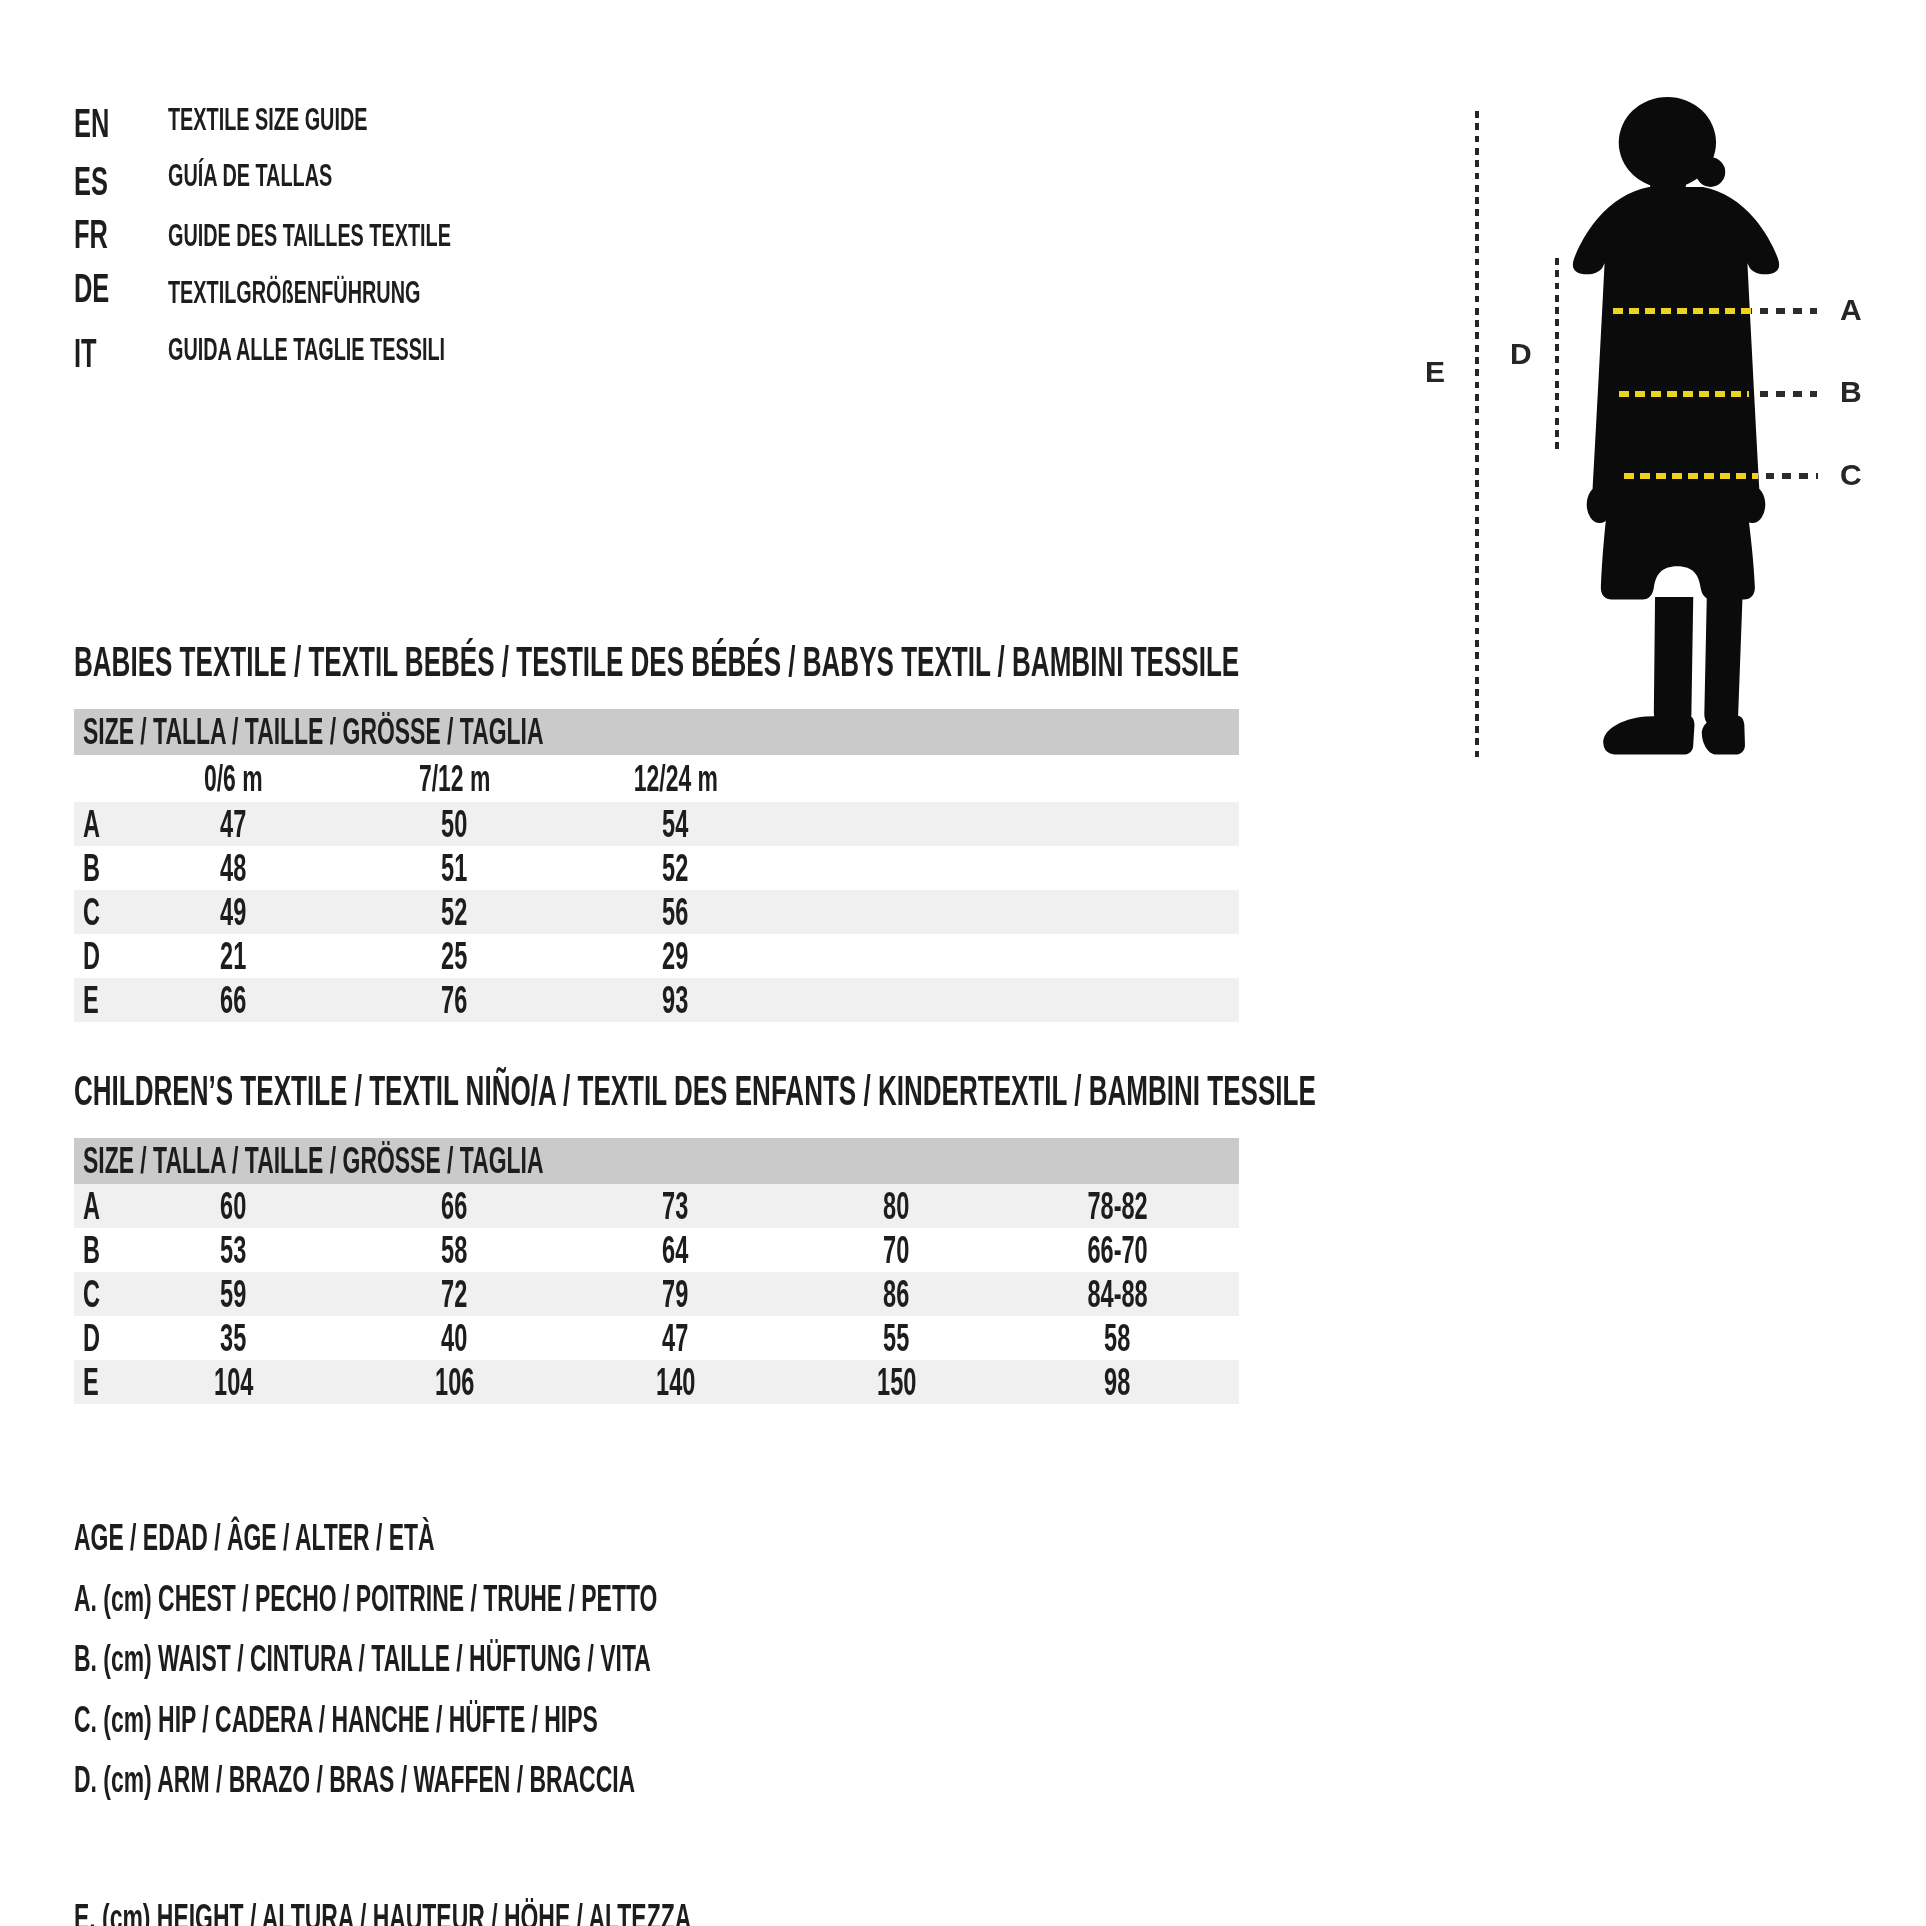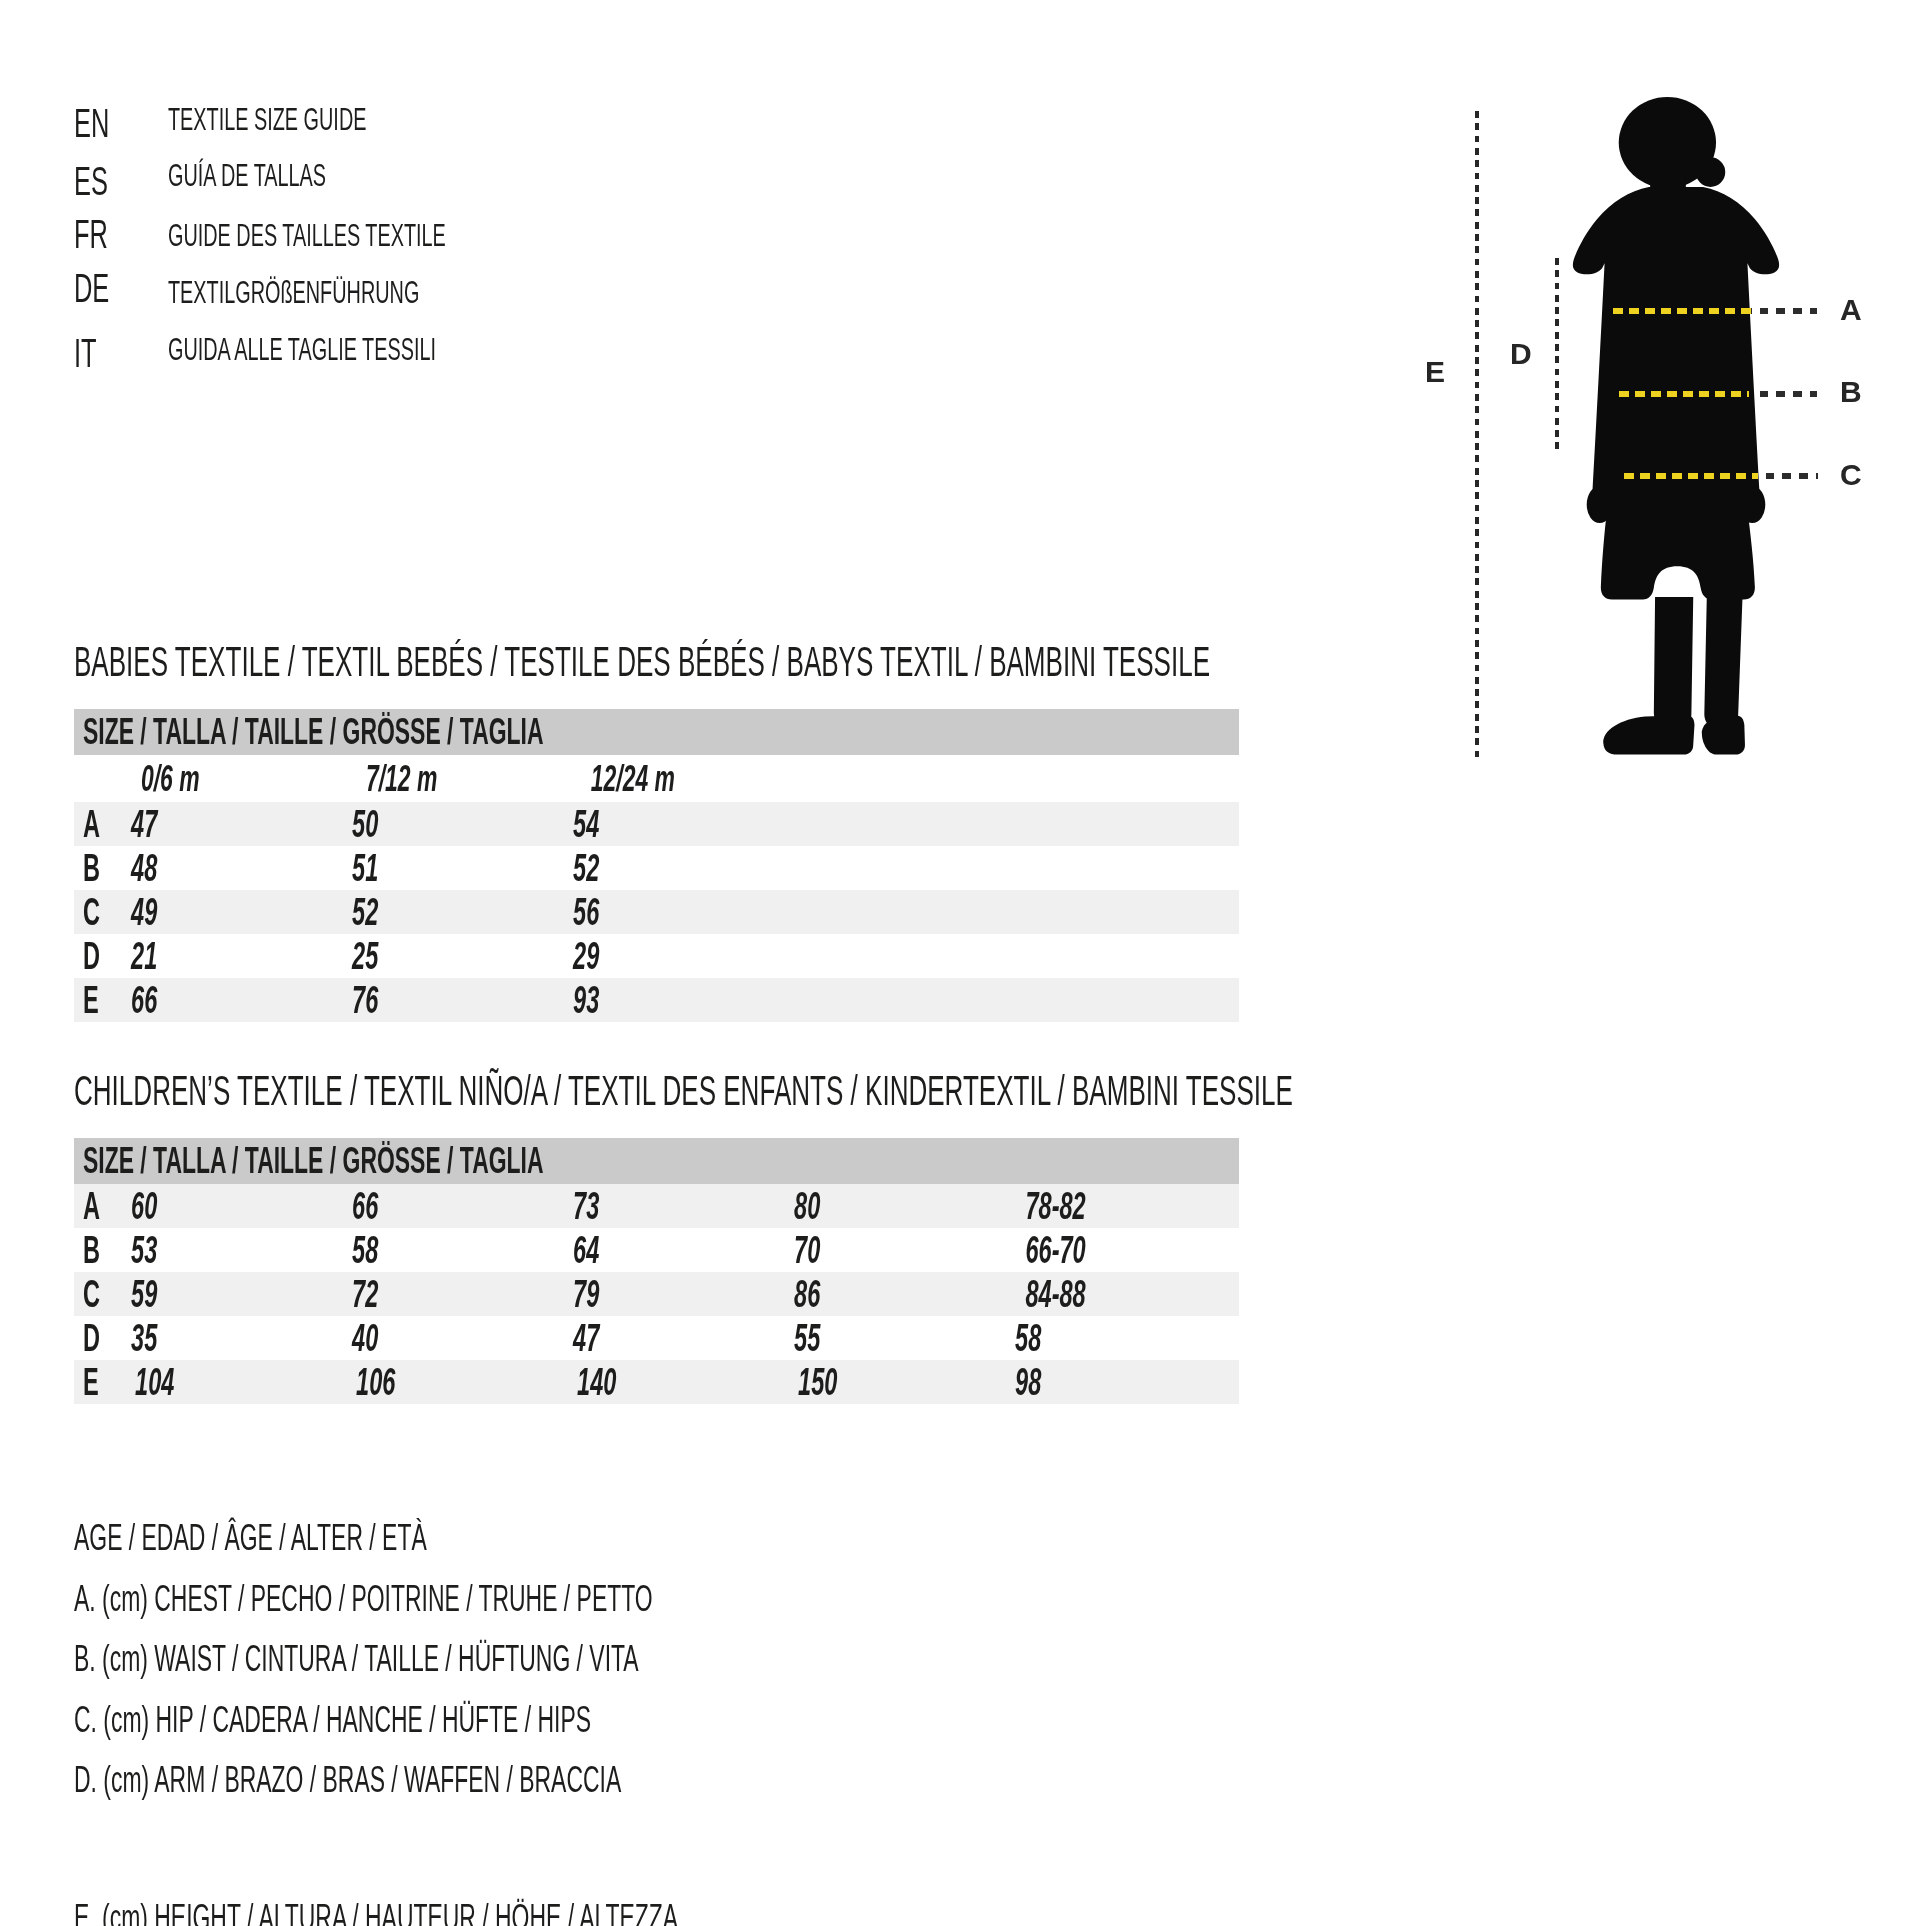--- a/index.html
+++ b/index.html
@@ -5,42 +5,42 @@
   :root{
     --text:#1d1d1b; --band:#cacaca; --stripe:#f0f0f0;
     --accent:#edd21f; --darkline:#2c2c2c; --sil:#0b0b0b;
   }
   html,body{margin:0;padding:0;}
   body{
     width:1926px;height:1926px;background:#ffffff;position:relative;
     font-family:"Liberation Sans","DejaVu Sans",sans-serif;color:var(--text);
     overflow:hidden;
   }
-  .t{position:absolute;line-height:1;font-weight:400;}
+  .t{position:absolute;line-height:1;font-weight:700;}
   .cond{display:inline-block;transform:scaleX(.62);transform-origin:0 50%;white-space:nowrap;}
   .condc{transform-origin:50% 50%;}
 
   
   .lang-code{left:74px;font-size:41px;}
   .lang-title{left:168px;font-size:32px;}
 
   
   .section-heading{left:74px;font-size:42px;}
 
   
   .table{position:absolute;left:74px;width:1165px;}
   .band{height:46px;background:var(--band);display:flex;align-items:center;padding-left:8.6px;box-sizing:border-box;font-size:37px;font-weight:700;}
   .thead,.trow{display:grid;align-items:center;}
   .cols3 .thead,.cols3 .trow{grid-template-columns:49px 221px 221px 221px 1fr;}
   .cols5 .thead,.cols5 .trow{grid-template-columns:49px 221px 221px 221px 221px 221px 1fr;}
   .thead{font-size:37px;font-weight:700;}
   .trow{height:44px;font-size:38px;font-weight:700;}
   .trow.alt{background:var(--stripe);}
   .rletter{padding-left:8.6px;}
-  .cell{text-align:left;font-style:italic;}
+  .cell{text-align:center;}
 
   
   .legend-line{left:74px;font-size:37px;}
 
   
   .sil{position:absolute;left:1565px;top:97px;z-index:2;}
   .vdots{position:absolute;width:4.3px;background:repeating-linear-gradient(to bottom,#262626 0 6.8px,transparent 6.8px 12.3px);z-index:1;}
   .ydash{position:absolute;height:5.5px;background:repeating-linear-gradient(to right,var(--accent) 0 10px,transparent 10px 16px);z-index:3;}
   .ddash{position:absolute;height:5.5px;background:repeating-linear-gradient(to right,var(--darkline) 0 8.6px,transparent 8.6px 16.6px);z-index:1;}
   .mlabel{position:absolute;font-size:30px;font-weight:700;color:#262626;line-height:1;z-index:4;}

